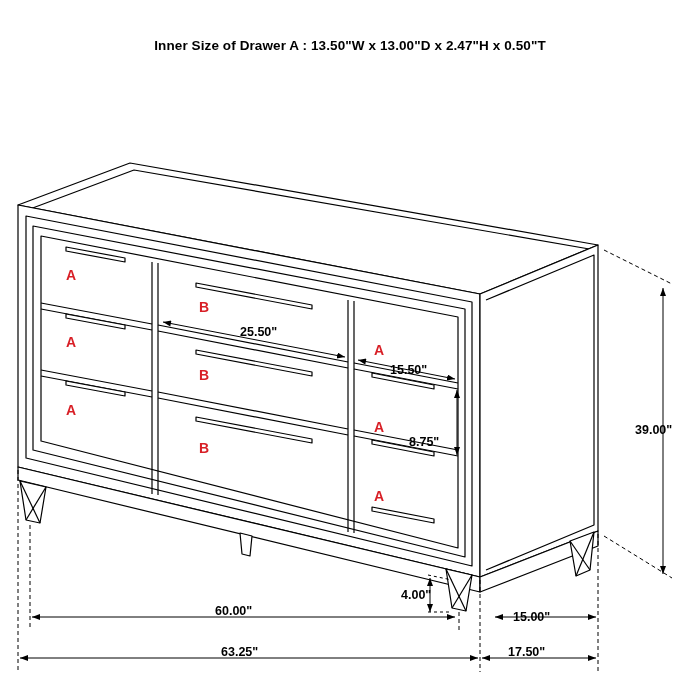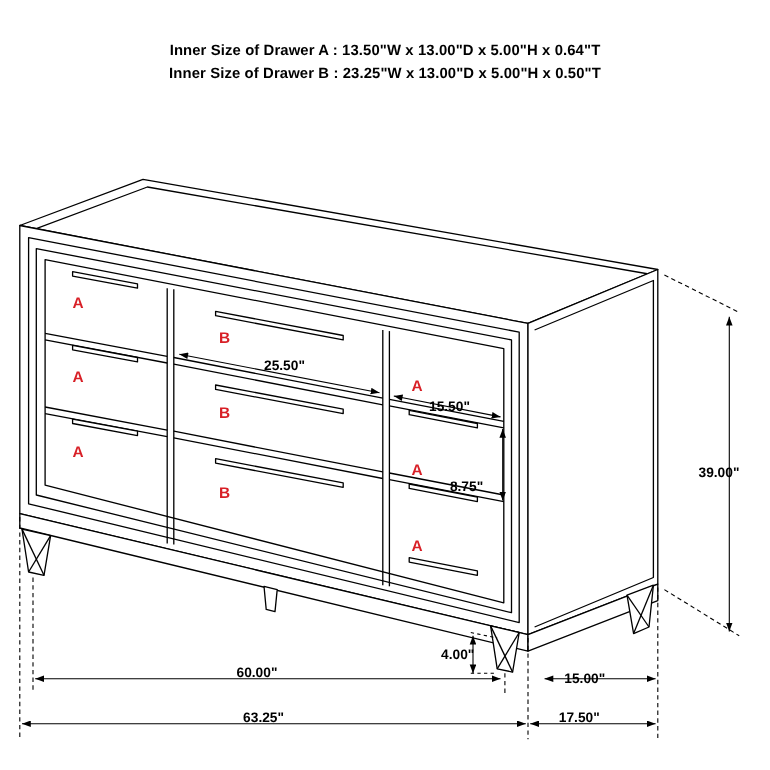--- a/index.html
+++ b/index.html
@@ -49,22 +49,21 @@
     font-weight: bold;
     color: #d81f26;
     white-space: nowrap;
   }
 </style>
 </head>
 <body>
 
 <div id="root">
 
-  <div class="hdr" id="hdr1">Inner Size of Drawer A : 13.50"W x 13.00"D x 5.00"H x 0.64"T</div>
-  <div class="hdr" id="hdr2">Inner Size of Drawer B : 23.25"W x 13.00"D x 5.00"H x 0.50"T</div>
+  <div class="hdr" id="hdr1">Inner Size of Drawer A : 13.50"W x 13.00"D x 2.47"H x 0.50"T</div>
 
   <svg class="diagram" viewBox="0 0 700 700">
     <defs>
       <marker id="arr" markerWidth="9" markerHeight="9" refX="8" refY="3" orient="auto" markerUnits="strokeWidth">
         <path d="M0,0 L8,3 L0,6 z" fill="#000"></path>
       </marker>
       <marker id="arrS" markerWidth="9" markerHeight="9" refX="0" refY="3" orient="auto" markerUnits="strokeWidth">
         <path d="M8,0 L0,3 L8,6 z" fill="#000"></path>
       </marker>
     </defs>

